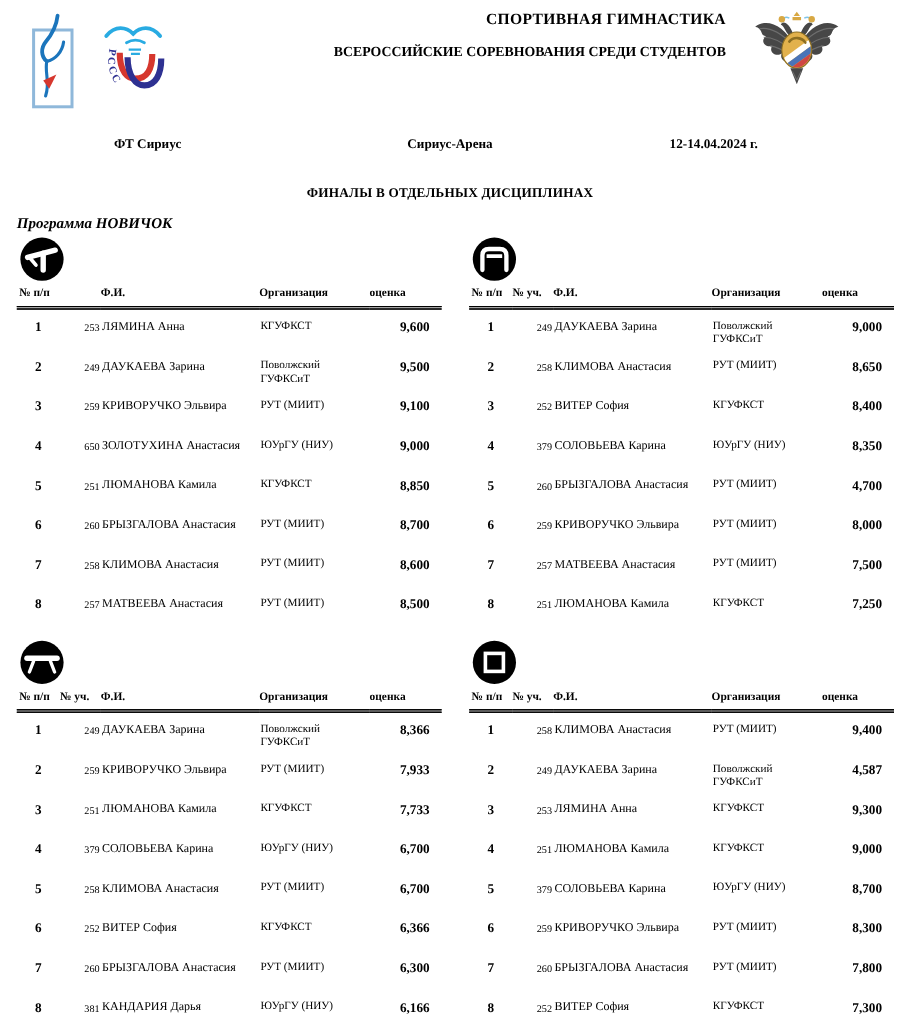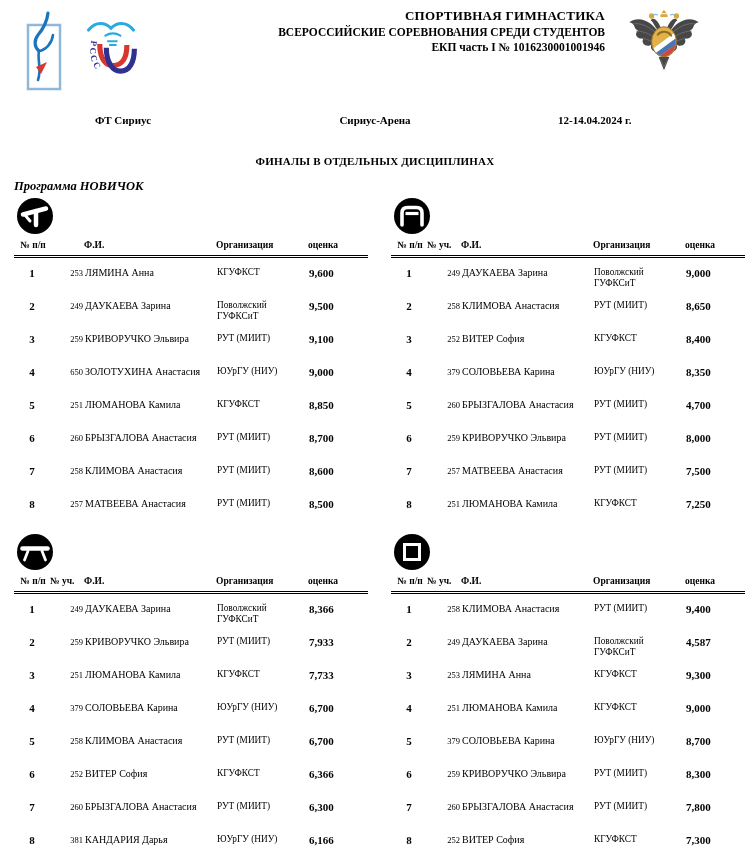--- a/index.html
+++ b/index.html
@@ -5,21 +5,21 @@
   html,body{margin:0;padding:0}
   body{width:750px;height:853px;background:#fff;color:#000;
        font-family:"Liberation Serif",serif;position:relative;overflow:hidden}
 
   
   .logo-gymnast{position:absolute;left:26px;top:10px;width:40px;height:82px}
   .logo-rsss{position:absolute;left:82px;top:16px;width:58px;height:68px}
   .logo-eagle{position:absolute;left:624px;top:8px;width:80px;height:76px}
   .title-block{position:absolute;left:145px;width:460px;top:8px;text-align:right}
   .sport-title{font-size:13px;font-weight:bold;letter-spacing:.3px}
-  .comp-block{margin-top:1px;font-size:11.5px;font-weight:bold;line-height:15px}
+  .comp-block{margin-top:13px;font-size:11.5px;font-weight:bold;line-height:15px}
 
   .venue{position:absolute;top:114px;font-weight:bold;font-size:11px}
   .venue-left{left:95px}
   .venue-center{left:0;right:0;text-align:center}
   .venue-right{left:558px}
 
   .section-title{position:absolute;top:155px;left:0;right:0;text-align:center;
                  font-weight:bold;font-size:11px;letter-spacing:.2px}
   .program-title{position:absolute;top:179px;left:14px;font-weight:bold;
                  font-style:italic;font-size:12.5px}
@@ -29,28 +29,28 @@
   #t1{left:14px;top:197px} #t2{left:391px;top:197px}
   #t3{left:14px;top:533px} #t4{left:391px;top:533px}
   .apparatus{width:38px;height:38px;margin:0 0 2px 2px}
   .apparatus svg{display:block;width:100%;height:100%}
 
   table{width:100%;border-collapse:collapse;table-layout:fixed}
   col.w-rank{width:36px} col.w-bib{width:34px} col.w-name{width:132px}
   col.w-org{width:92px}  col.w-score{width:60px}
   thead th{font-size:9.5px;font-weight:bold;border-bottom:3px double #000;
            padding:3px 0 5px;text-align:left;white-space:nowrap}
-  th.h-rank{text-align:center;padding-left:2px}
+  th.h-rank{text-align:left;padding-left:2px}
   th.h-bib{text-align:left}
   tbody td{vertical-align:top;padding-top:9px;height:22px;line-height:1.18}
   td.c-rank{font-weight:bold;font-size:11px;text-align:center}
   td.c-bib{font-size:8.5px;padding-top:10px;text-align:right;padding-left:3px}
   td.c-name{font-size:10px;padding-right:8px}
   td.c-org{font-size:9.3px;padding-right:4px}
-  td.c-score{font-weight:bold;font-size:11px;text-align:left;padding-right:10px}
+  td.c-score{font-weight:bold;font-size:11px;text-align:right;padding-right:10px}
 </style>
 </head>
 <body>
 
 <div>
 
   <div class="logo-gymnast">
     <svg viewBox="0 0 40 82">
       <rect x="2" y="15" width="32" height="64" fill="none" stroke="#8fb8da" stroke-width="2.5"></rect>
       <path d="M22,3 C21,12 17,19 12,25 C8,30 8,37 13,41" fill="none" stroke="#1b75bc" stroke-width="3.2" stroke-linecap="round"></path>
@@ -69,21 +69,20 @@
       <path d="M26,34 C26,50 33,59 41,59 C51,59 56,49 56,35" fill="none" stroke="#2e3192" stroke-width="5.5"></path>
       <path id="rsssArc" d="M10,26 C7,38 9,50 17,60" fill="none"></path>
       <text font-size="9.5" font-weight="bold" fill="#2e3192" letter-spacing="2"><textPath href="#rsssArc">РССС</textPath></text>
     </svg>
   </div>
 
   <div class="title-block">
     <div class="sport-title">СПОРТИВНАЯ ГИМНАСТИКА</div>
     <div class="comp-block">
       <div>ВСЕРОССИЙСКИЕ СОРЕВНОВАНИЯ СРЕДИ СТУДЕНТОВ</div>
-      <div>ЕКП часть I № 1016230001001946</div>
     </div>
   </div>
 
   <div class="logo-eagle">
     <svg viewBox="0 0 90 84">
       <defs>
           <clipPath id="shieldClip">
             <ellipse cx="45" cy="38" rx="13.2" ry="16.2"></ellipse>
           </clipPath>
         </defs>

